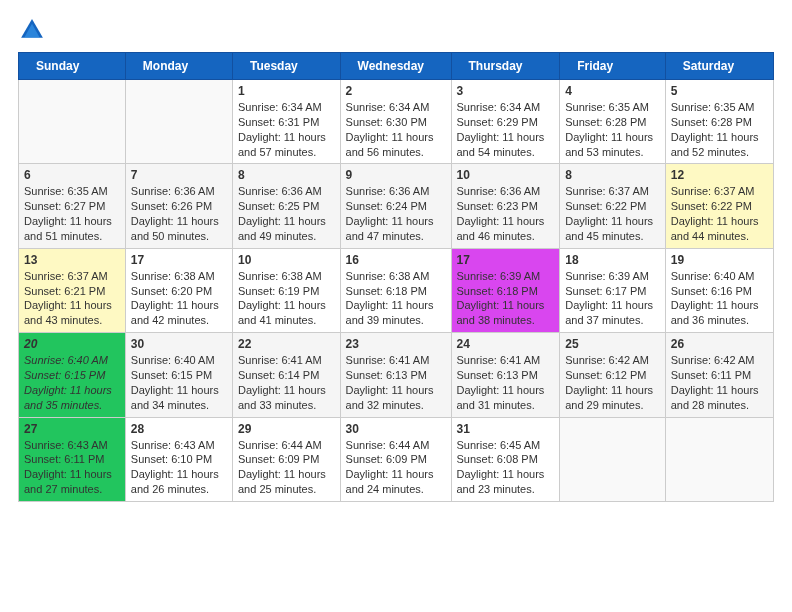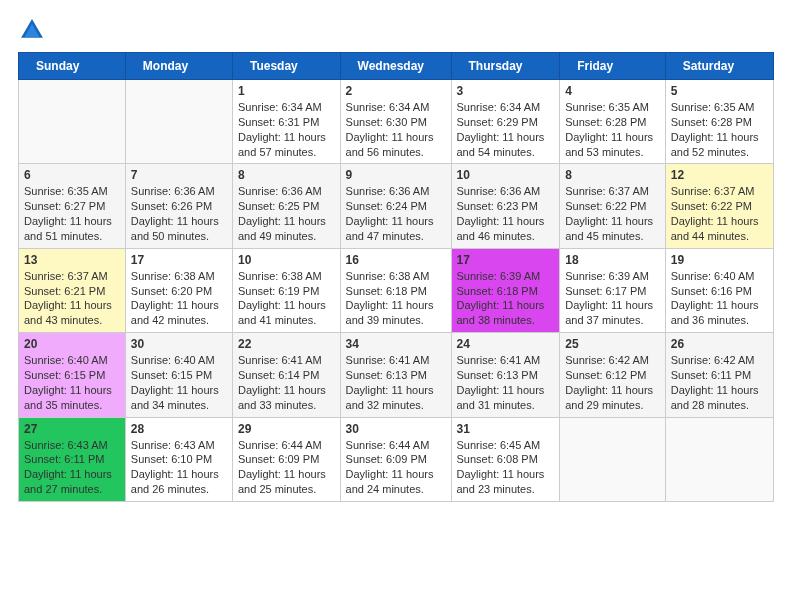--- a/index.html
+++ b/index.html
@@ -247,40 +247,40 @@
 Daylight: 11 hours and 37 minutes.</div>
           </td>
           <td style="background: rgb(255, 255, 255);">
             <span class="day-num">19</span>
             <div class="day-info" style="white-space: pre-line;">Sunrise: 6:40 AM
 Sunset: 6:16 PM
 Daylight: 11 hours and 36 minutes.</div>
           </td>
         </tr>
         <tr>
-          <td style="background: #f0abfc;">
+          <td style="background: #22c55e; font-style: italic;">
             <span class="day-num">20</span>
             <div class="day-info" style="white-space: pre-line;">Sunrise: 6:40 AM
 Sunset: 6:15 PM
 Daylight: 11 hours and 35 minutes.</div>
           </td>
           <td style="background: rgb(245, 245, 245);">
             <span class="day-num">30</span>
             <div class="day-info" style="white-space: pre-line;">Sunrise: 6:40 AM
 Sunset: 6:15 PM
 Daylight: 11 hours and 34 minutes.</div>
           </td>
           <td style="background: rgb(245, 245, 245);">
             <span class="day-num">22</span>
             <div class="day-info" style="white-space: pre-line;">Sunrise: 6:41 AM
 Sunset: 6:14 PM
 Daylight: 11 hours and 33 minutes.</div>
           </td>
           <td style="background: rgb(245, 245, 245);">
-            <span class="day-num">34</span>
+            <span class="day-num">23</span>
             <div class="day-info" style="white-space: pre-line;">Sunrise: 6:41 AM
 Sunset: 6:13 PM
 Daylight: 11 hours and 32 minutes.</div>
           </td>
           <td style="background: rgb(245, 245, 245);">
             <span class="day-num">24</span>
             <div class="day-info" style="white-space: pre-line;">Sunrise: 6:41 AM
 Sunset: 6:13 PM
 Daylight: 11 hours and 31 minutes.</div>
           </td>

